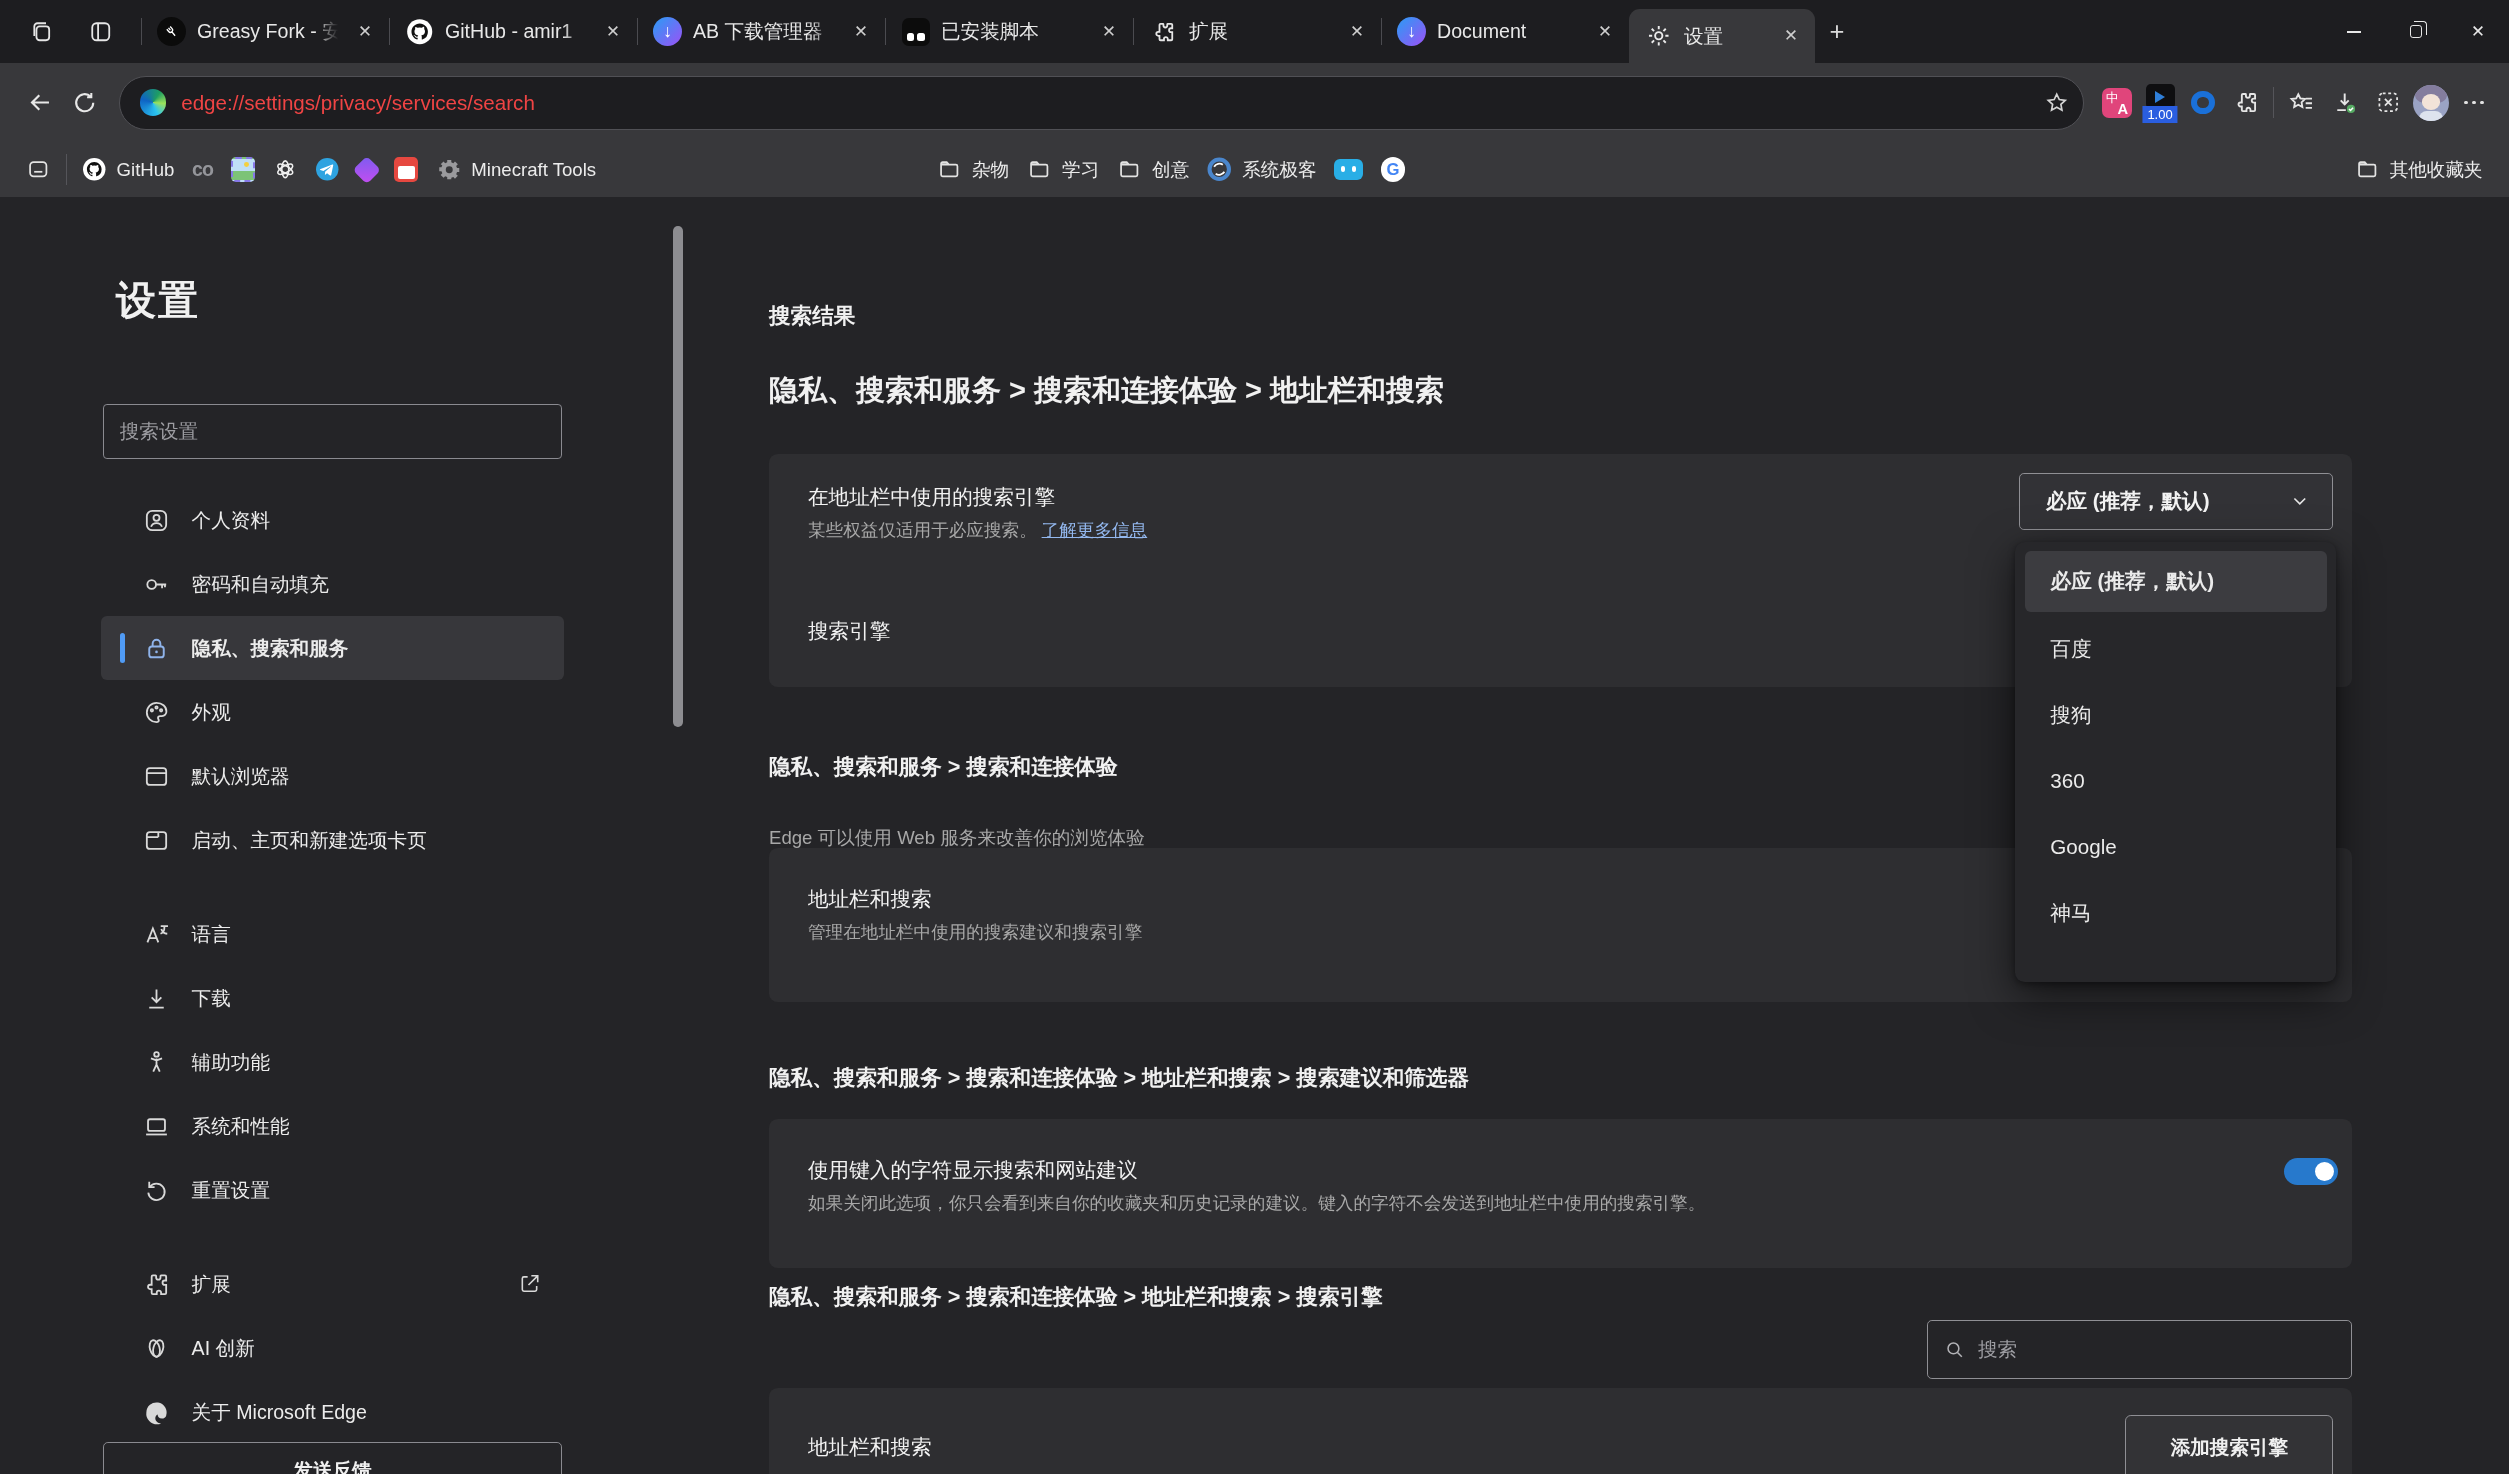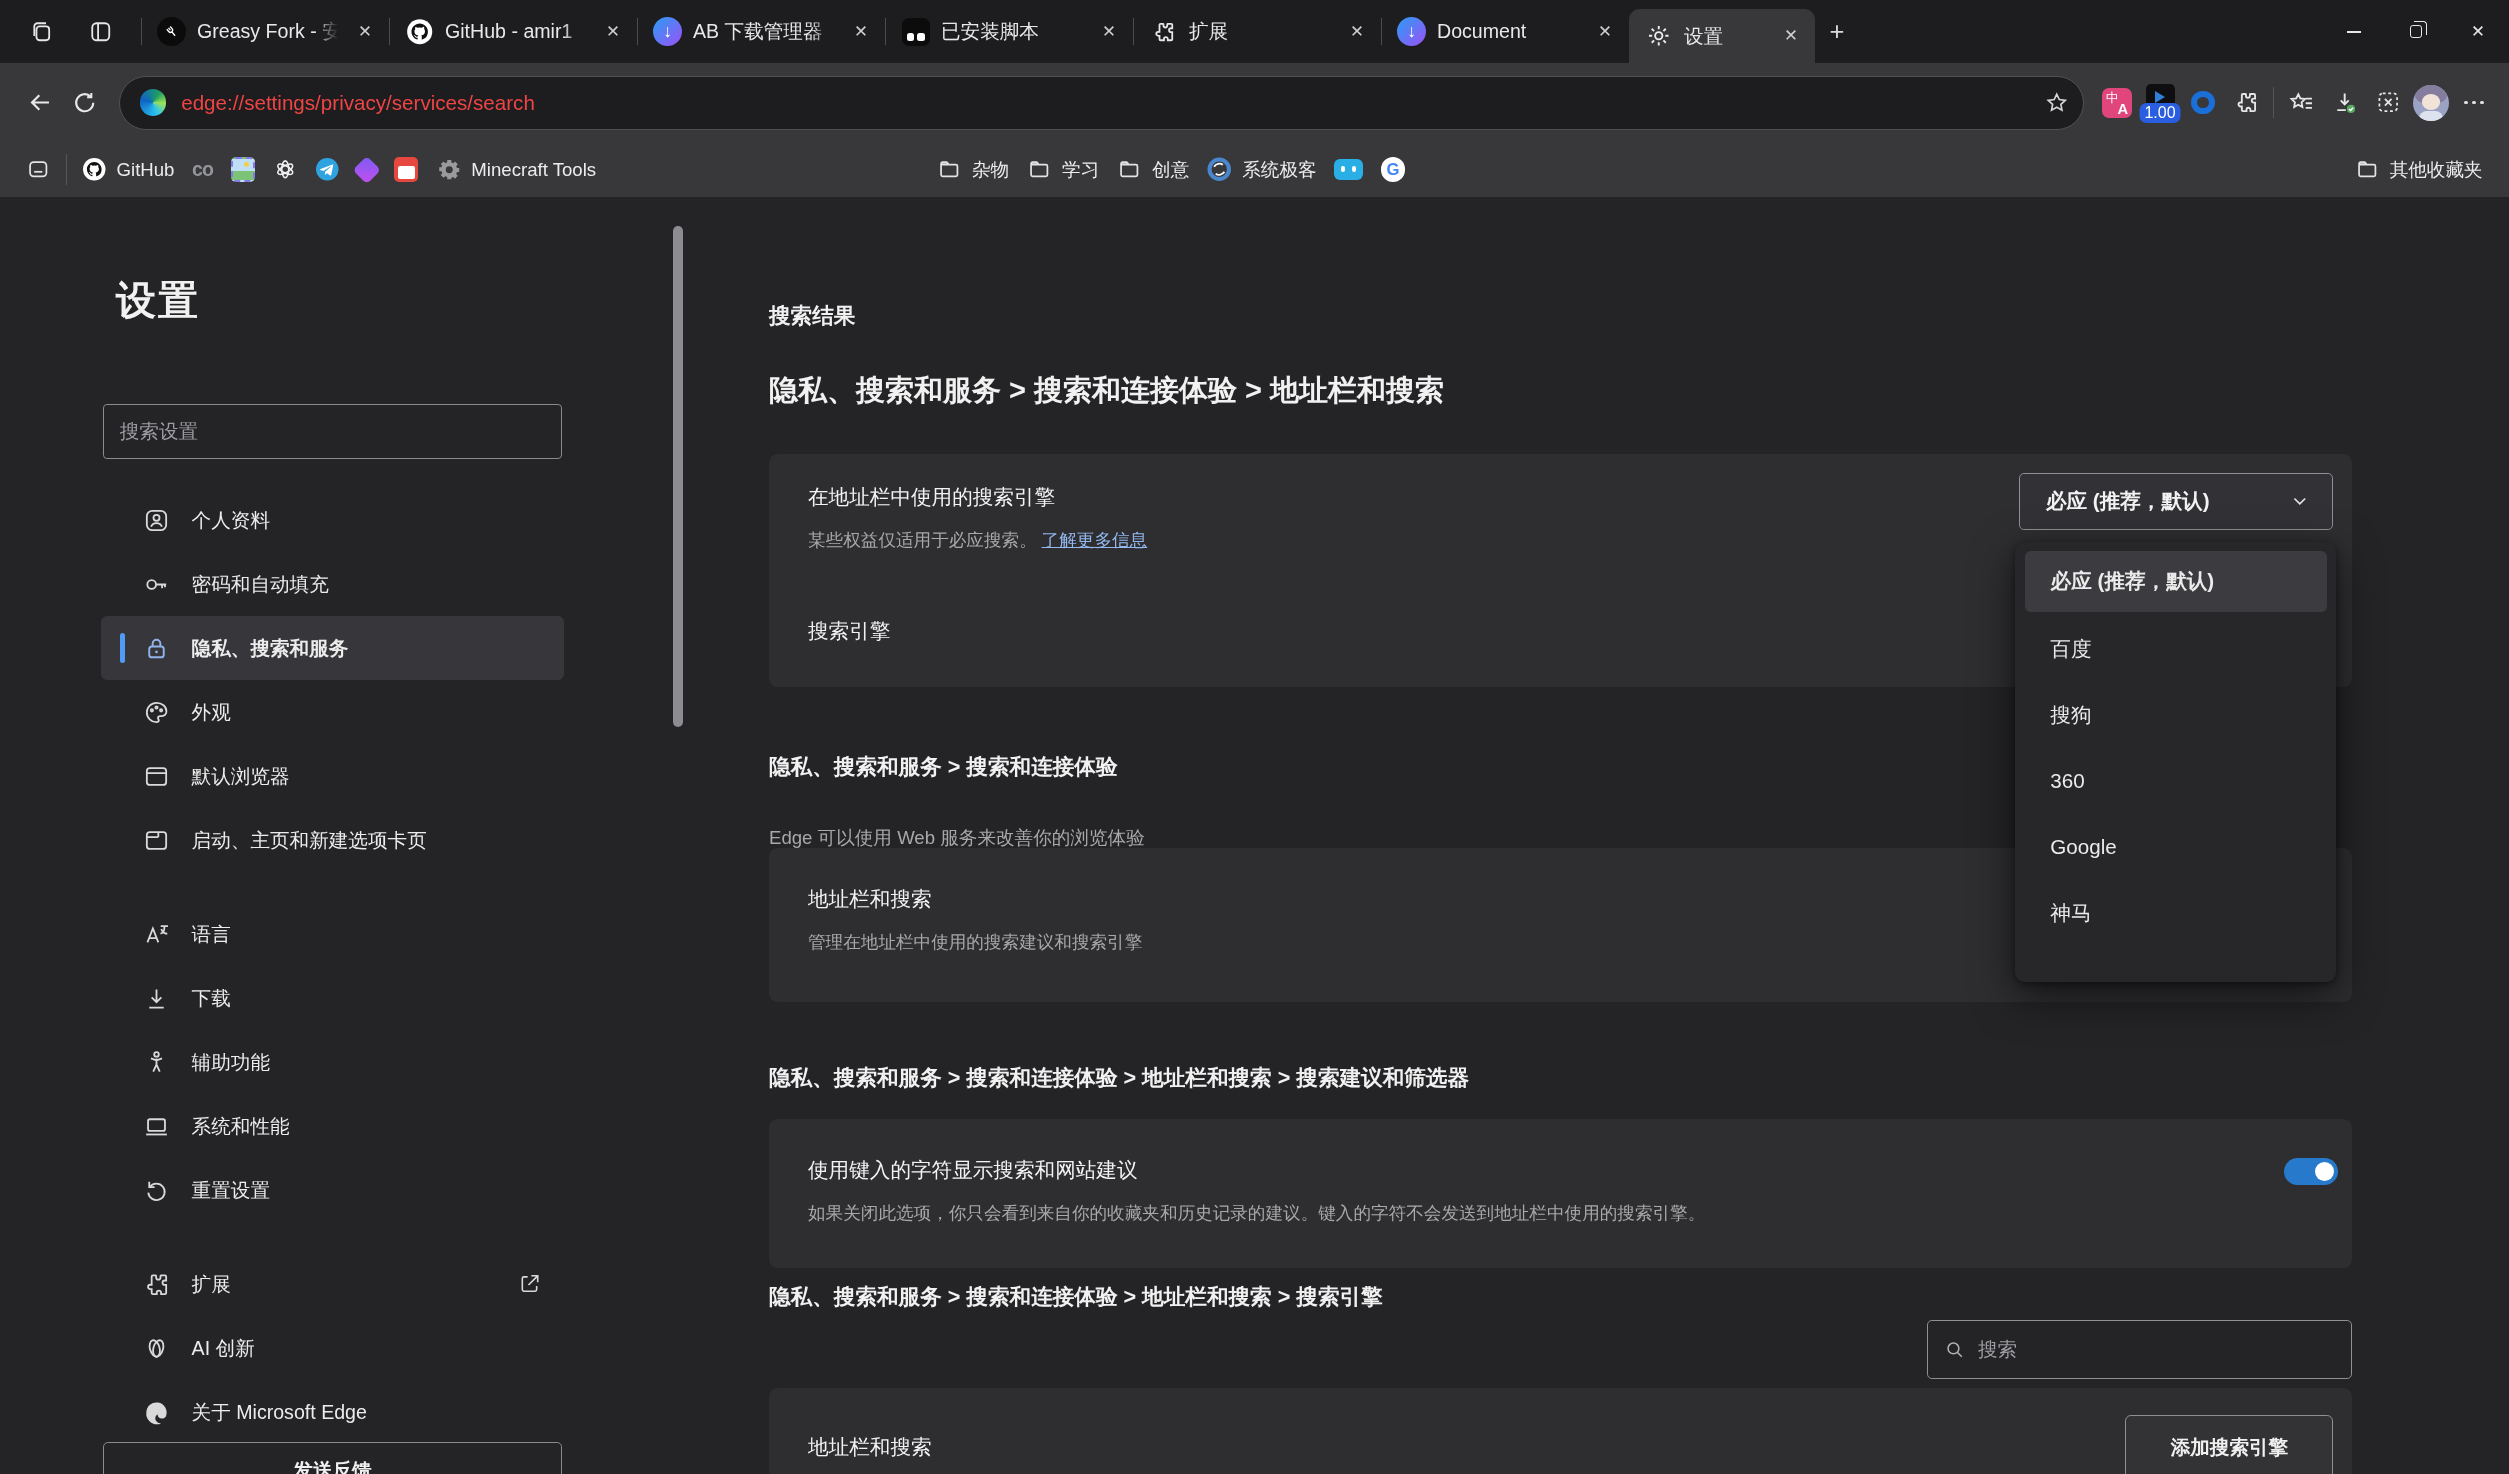--- a/index.html
+++ b/index.html
@@ -42,21 +42,21 @@
   .addr { flex:1; height:54px; margin:0 11.8px; background:#1d1d20; border:1px solid #505055; border-radius:27.4px; display:flex; align-items:center; padding:0 13.7px 0 19.6px; gap:14.7px; min-width:0; }
   .edge-fav { width:26.5px; height:26.5px; border-radius:50%; background:conic-gradient(from 160deg,#2bc3f0,#0e63c4 35%,#1e9e62 65%,#9be25b 82%,#2bc3f0); }
   .url { font-size:20.6px; color:#ef4444; white-space:nowrap; }
   .addr-spacer { flex:1; }
   .ext { width:43px; height:43px; display:flex; align-items:center; justify-content:center; position:relative; border-radius:5.9px; flex:0 0 auto; }
   .ico-translate { width:30px;height:30px;border-radius:6.9px;background:#e0457b;position:relative;color:#fff; }
   .ico-translate .zh { position:absolute; top:2px; left:3.9px; font-size:12.7px; }
   .ico-translate .en { position:absolute; bottom:1px; right:3.9px; font-size:14.7px; font-weight:bold; }
   .ico-video { width:29px;height:25.5px;border-radius:4.9px;background:#0e0e10;display:flex;align-items:center;justify-content:center;margin-bottom:11.8px; }
   .ico-video .tri { width:0;height:0;border-left:10.8px solid #2f7fd9;border-top:6.9px solid transparent;border-bottom:6.9px solid transparent; }
-  .badge-100 { position:absolute; bottom:1px; left:50%; transform:translateX(-50%); background:#2a5ee0; color:#fff; font-size:16px; padding:1px 4.9px; border-radius:7px; }
+  .badge-100 { position:absolute; bottom:1px; left:50%; transform:translateX(-50%); background:#2a5ee0; color:#fff; font-size:13px; padding:1px 4.9px; border-radius:0; }
   .ico-ring { width:23.5px;height:23.5px;border-radius:50%;border:6.9px solid #1a70d8; }
   .vdiv { width:1px; height:31px; background:#55555a; margin:0 5.9px; }
   .avatar { width:36px;height:36px;border-radius:50%;background:#9aa3c4;position:relative;overflow:hidden; }
   .avatar .hair { position:absolute;top:-2px;left:2px;right:2px;height:21.6px;border-radius:50% 50% 42% 42%;background:#847d9e; }
   .avatar .face { position:absolute;top:9.8px;left:8.8px;width:18.6px;height:15.7px;border-radius:50%;background:#f2e3d8; }
   .avatar .bodyy { position:absolute;bottom:-3.9px;left:5.9px;right:5.9px;height:13.7px;border-radius:7.8px 7.8px 0 0;background:#dde3ee; }
   .dots3 { display:flex; gap:3.9px; }
   .dots3 i { width:3.9px;height:3.9px;border-radius:50%;background:#e3e3e3; }
 
   
@@ -90,21 +90,21 @@
   .nav-ext { margin-left:auto; margin-right:21.6px; }
   .feedback-btn { position:absolute; left:103px; top:1245px; width:459px; height:57px; border:1px solid #8a8a90; border-radius:4.9px; background:transparent; color:#f0f0f0; font-size:19.6px; font-weight:bold; font-family:inherit; }
   .sb-scroll { position:absolute; right:2.9px; top:29px; width:9.8px; height:501px; border-radius:4.9px; background:#8d8d91; }
 
   .content { flex:1; position:relative; margin-left:83px; margin-right:157px; }
   .results-label { position:absolute; top:104px; font-size:21.6px; font-weight:bold; }
   .h1 { position:absolute; top:174px; font-size:29px; font-weight:bold; }
   .card { position:absolute; left:0; right:0; background:#2e2e31; border-radius:8.8px; }
   .card1 { top:257px; height:233px; }
   .card-title { font-size:20.6px; color:#f3f3f3; }
-  .card-sub { font-size:17.6px; color:#a8a8a8; margin-top:17px; }
+  .card-sub { font-size:17.6px; color:#a8a8a8; margin-top:7px; }
   .link { color:#93b8ef; text-decoration:underline; }
   .c1-row1 { padding:29px 39px 0 39px; }
   .c1-row2 { position:absolute; left:39px; top:163px; font-size:20.6px; }
   .sec-h { position:absolute; font-size:21.6px; font-weight:bold; }
   .sec-sub { position:absolute; font-size:18.6px; color:#a8a8a8; }
   .card2 { top:651px; height:154px; padding:37px 39px; }
   .card3 { top:922px; height:149px; padding:37px 39px; }
   .card4 { top:1191px; height:157px; padding:45px 39px; }
   .toggle { position:absolute; right:13.7px; top:39px; width:54px; height:27.4px; border-radius:14.7px; background:#2779cc; }
   .toggle .knob { position:absolute; top:3.9px; right:3.9px; width:19.6px; height:19.6px; border-radius:50%; background:#fff; }

